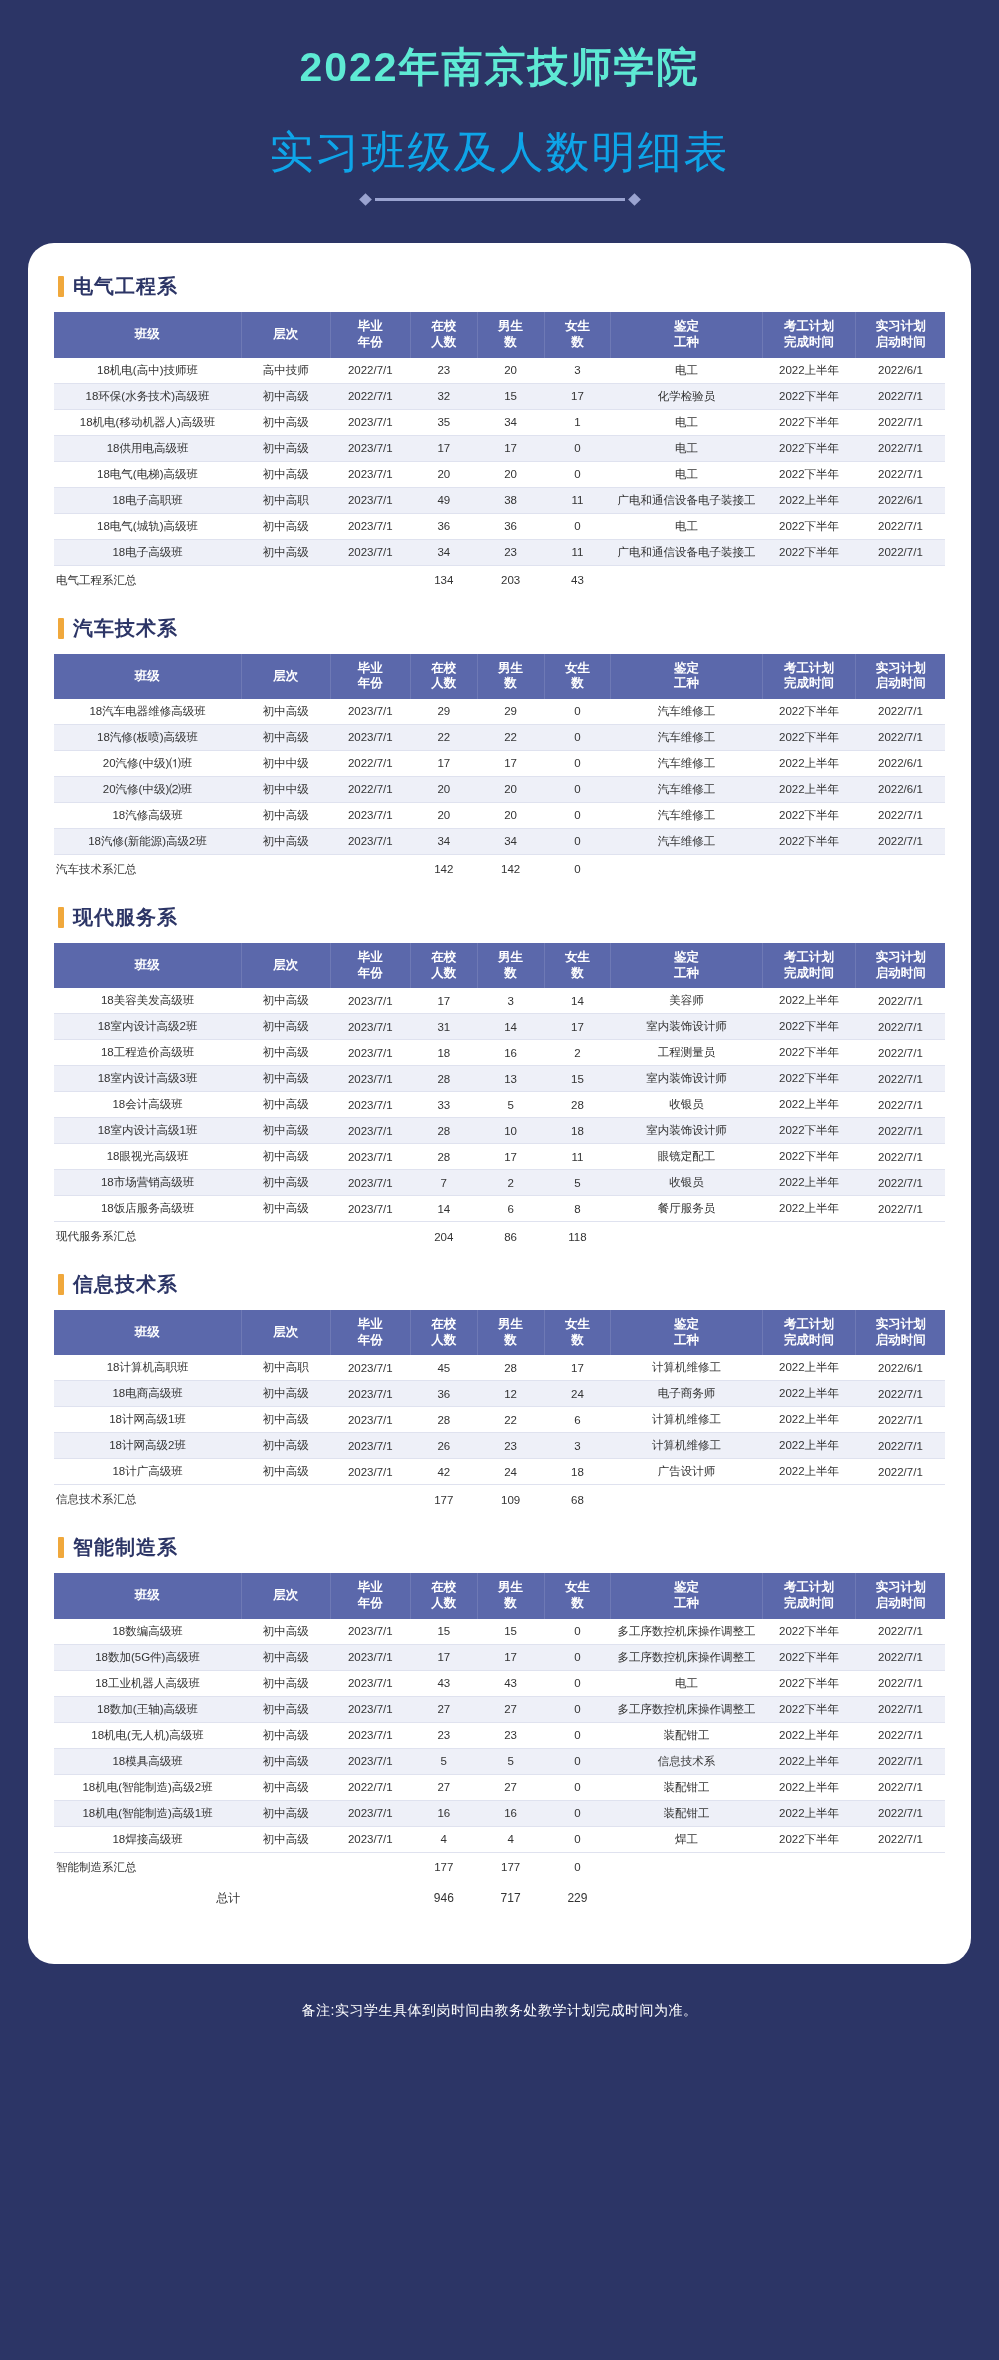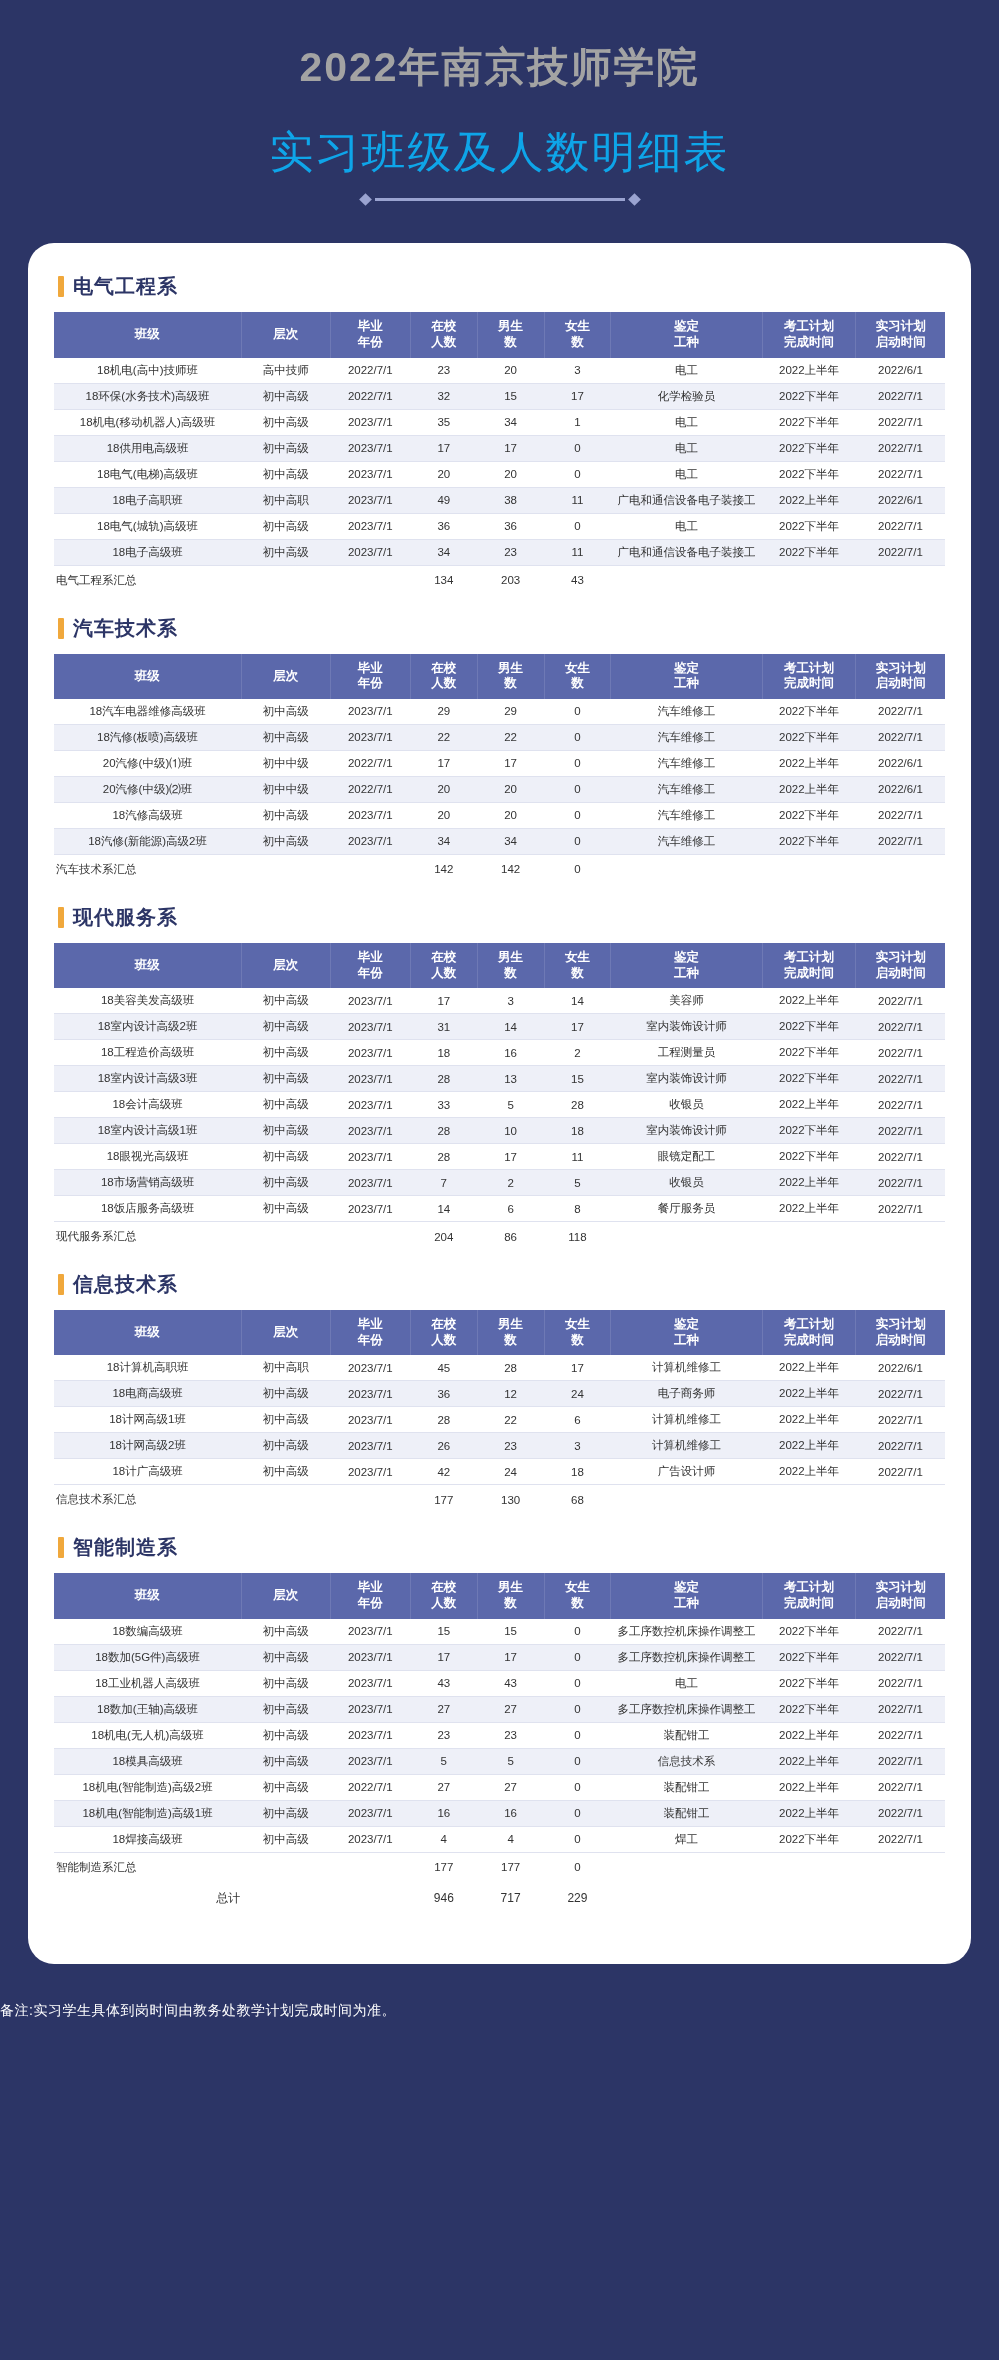--- a/index.html
+++ b/index.html
@@ -17,21 +17,21 @@
     background: #2c3566;
   }
   
   .header {
     text-align: center;
     padding: 42px 0 26px 0;
   }
   .header .line1 {
     font-size: 41px;
     font-weight: bold;
-    color: #a3a3a3;
+    color: #5eead4;
     letter-spacing: 2px;
     line-height: 1.25;
   }
   .header .line2 {
     font-size: 44px;
     font-weight: normal;
     color: #0ea5e9;
     letter-spacing: 2px;
     line-height: 1.3;
     margin-top: 30px;
@@ -141,20 +141,21 @@
   col.c-year  { width: 9%; }
   col.c-enroll{ width: 7.5%; }
   col.c-male  { width: 7.5%; }
   col.c-female{ width: 7.5%; }
   col.c-trade { width: 17%; }
   col.c-exam  { width: 10.5%; }
   col.c-start { width: 10%; }
 
   
   .footnote {
+    text-align: center;
     color: #ffffff;
     font-size: 14px;
     padding: 22px 0 8px 0;
     letter-spacing: 0.5px;
   }
 </style>
 </head>
 <body>
 
 <div class="page">
@@ -731,21 +732,21 @@
                 <td>42</td>
                 <td>24</td>
                 <td>18</td>
                 <td>广告设计师</td>
                 <td>2022上半年</td>
                 <td>2022/7/1</td>
               </tr>
               <tr class="total">
                 <td class="label" colspan="3">信息技术系汇总</td>
                 <td>177</td>
-                <td>130</td>
+                <td>109</td>
                 <td>68</td>
                 <td></td>
                 <td></td>
                 <td></td>
               </tr>
             </tbody>
           </table>
         </div>
         <div class="section">
           <div class="section-title">

